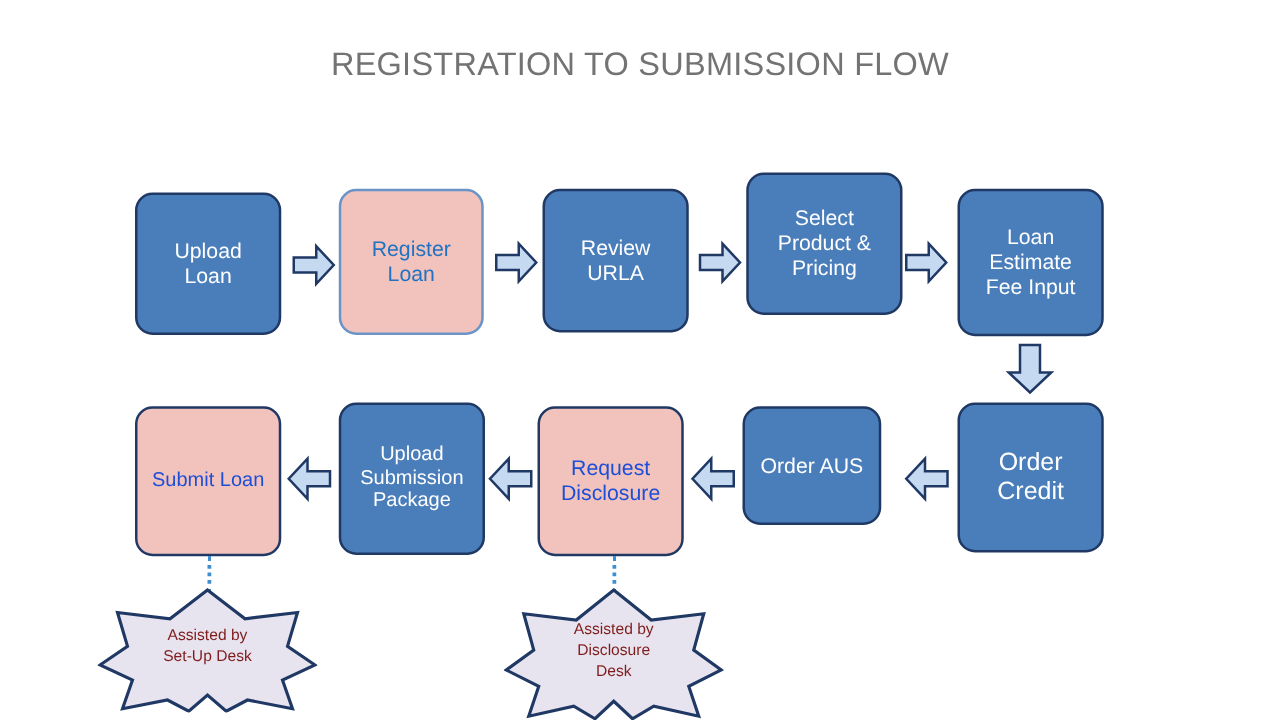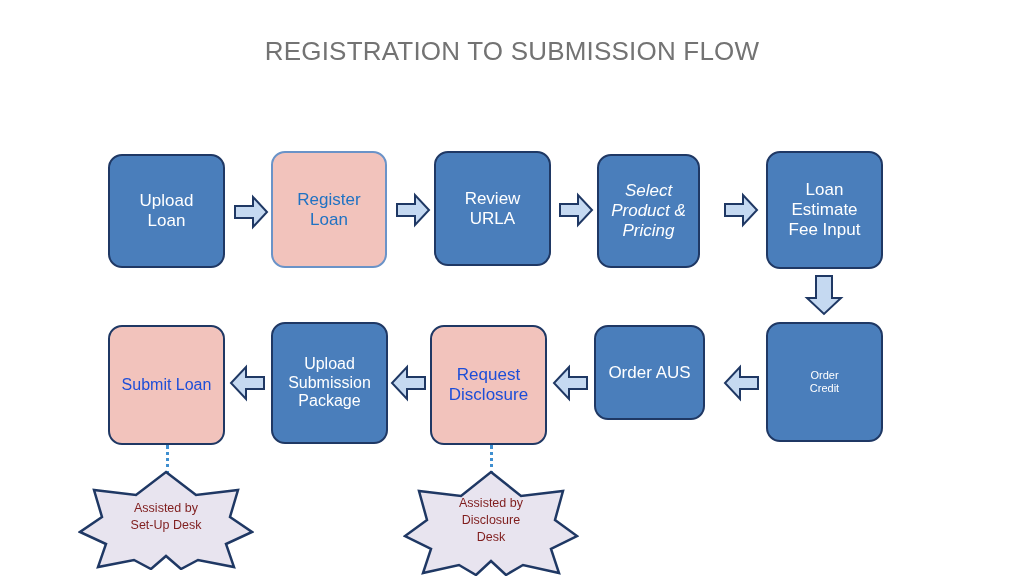--- a/index.html
+++ b/index.html
@@ -132,21 +132,21 @@
     <span class="label">Review
 URLA</span>
   </div>
 
   <div class="arrow" style="left:558px; top:192px; width:36px; height:36px;">
     <svg width="36" height="36" viewBox="0 0 36 36">
       <polygon points="2,12 20,12 20,3 34,18 20,33 20,24 2,24" fill="#c5d9f1" stroke="#1f3864" stroke-width="2" stroke-linejoin="miter"></polygon>
     </svg>
   </div>
 
-  <div class="node blue" style="left:597px; top:154px; width:103px; height:114px; font-size:17px;font-style:italic;">
+  <div class="node blue" style="left:597px; top:138px; width:125px; height:114px; font-size:17px;">
     <span class="label">Select
 Product &amp;
 Pricing</span>
   </div>
 
   <div class="arrow" style="left:723px; top:192px; width:36px; height:36px;">
     <svg width="36" height="36" viewBox="0 0 36 36">
       <polygon points="2,12 20,12 20,3 34,18 20,33 20,24 2,24" fill="#c5d9f1" stroke="#1f3864" stroke-width="2" stroke-linejoin="miter"></polygon>
     </svg>
   </div>
@@ -156,21 +156,21 @@
 Estimate
 Fee Input</span>
   </div>
 
   <div class="arrow" style="left:804px; top:274px; width:40px; height:42px;">
     <svg width="40" height="42" viewBox="0 0 40 42">
       <polygon points="12,2 28,2 28,24 37,24 20,40 3,24 12,24" fill="#c5d9f1" stroke="#1f3864" stroke-width="2" stroke-linejoin="miter"></polygon>
     </svg>
   </div>
 
-  <div class="node blue" style="left:766px; top:322px; width:117px; height:120px; font-size:11px;">
+  <div class="node blue" style="left:766px; top:322px; width:117px; height:120px; font-size:20px;">
     <span class="label">Order
 Credit</span>
   </div>
 
   <div class="arrow" style="left:722px; top:364px; width:38px; height:38px;">
     <svg width="38" height="38" viewBox="0 0 38 38">
       <polygon points="36,13 18,13 18,3 3,19 18,35 18,25 36,25" fill="#c5d9f1" stroke="#1f3864" stroke-width="2" stroke-linejoin="miter"></polygon>
     </svg>
   </div>
 

